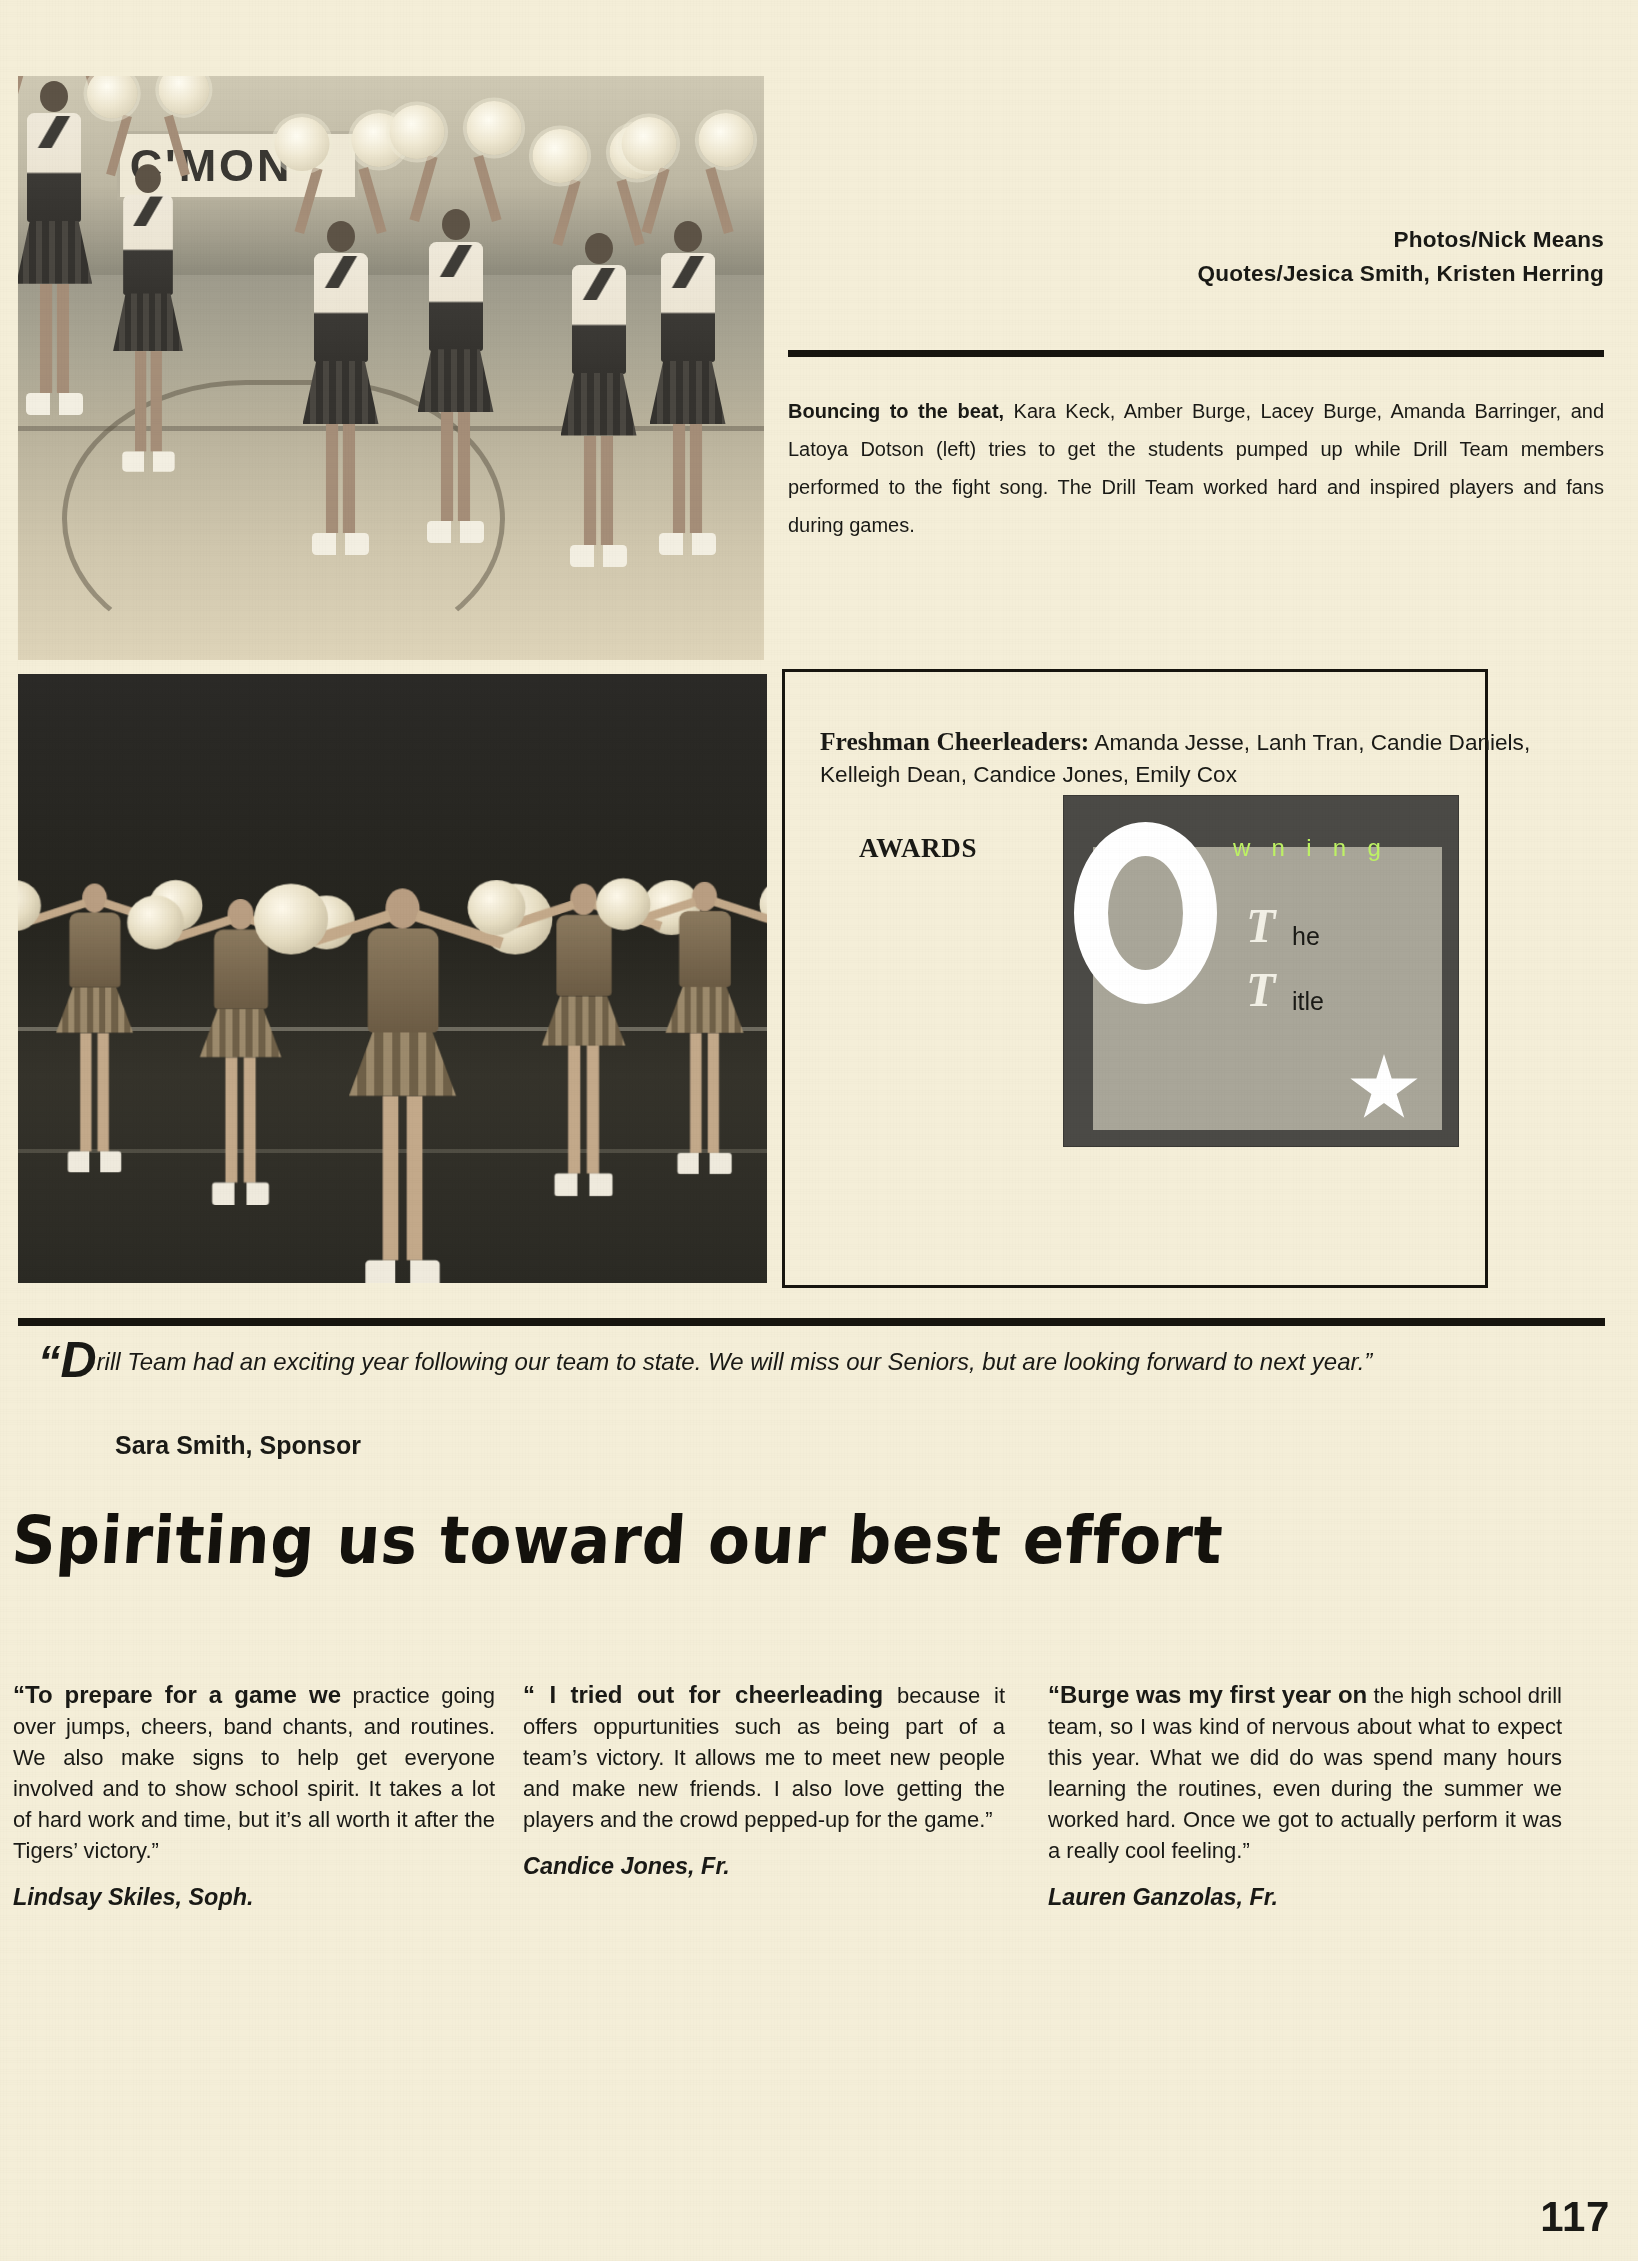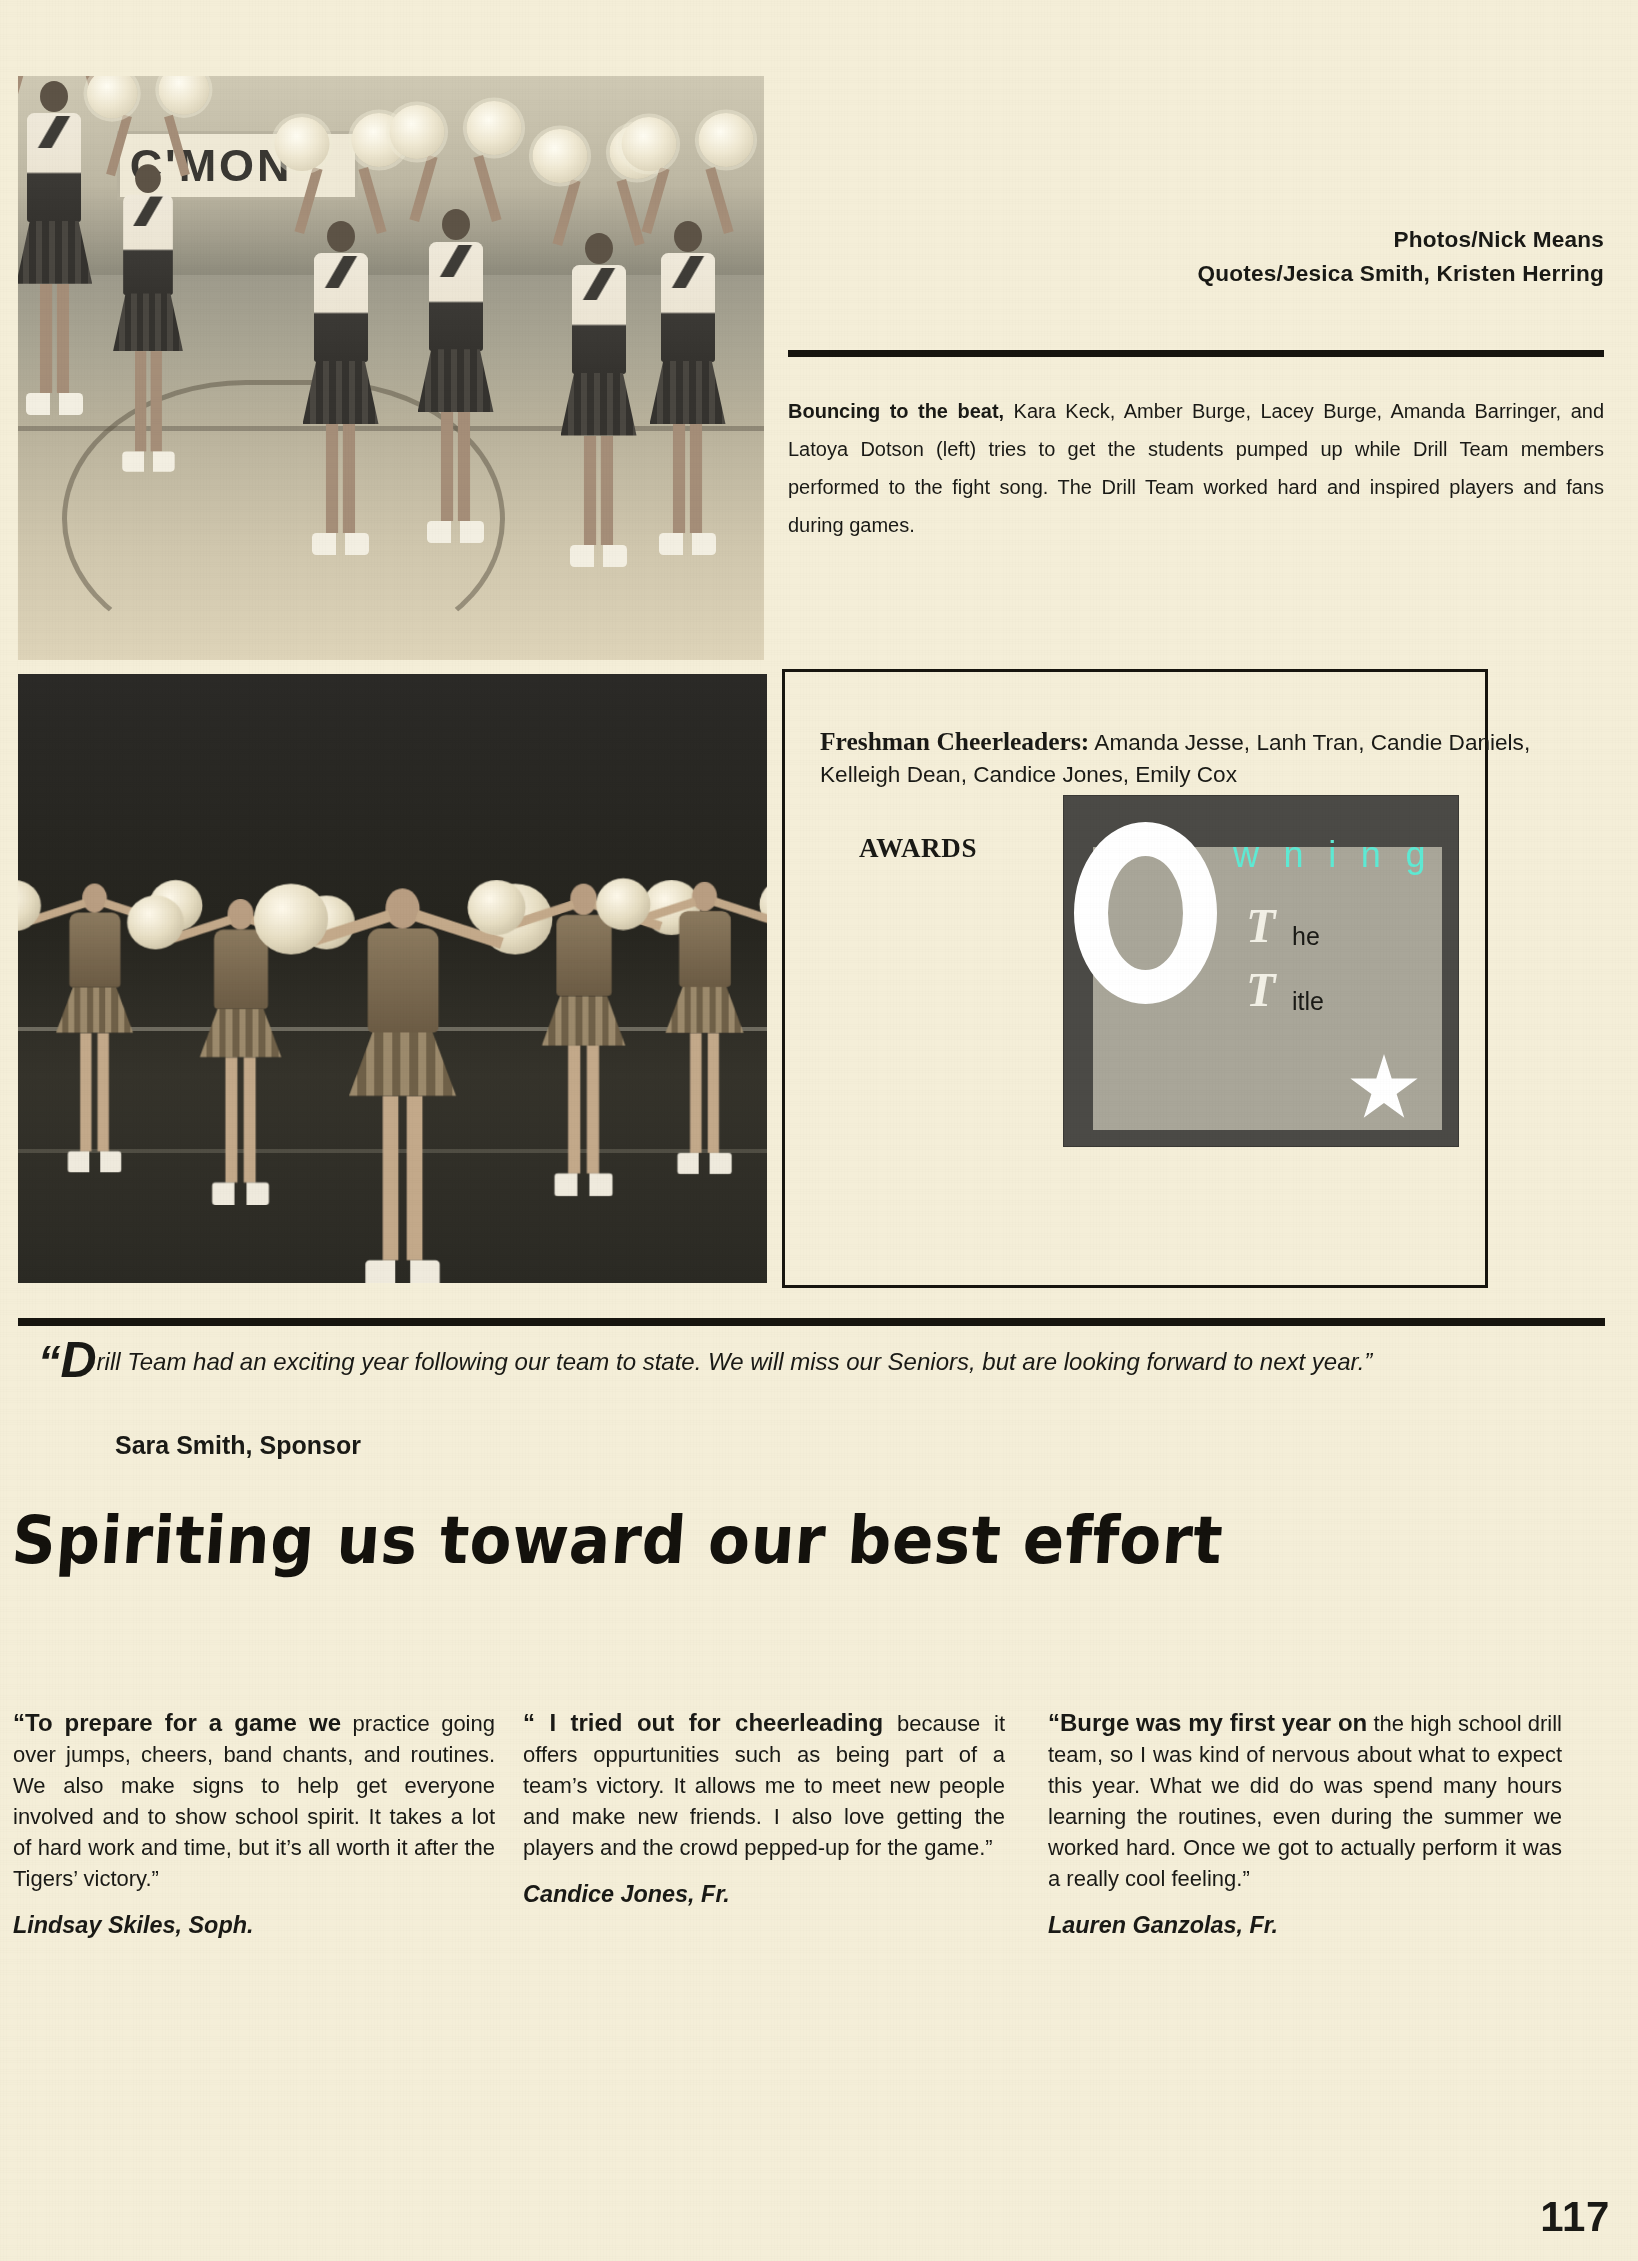--- a/index.html
+++ b/index.html
@@ -224,21 +224,21 @@
   }
   .logo-o {
     position: absolute; left: 10.2px; top: 26px;
     width: 143px; height: 182px;
     border-radius: 50%;
     border: 34px solid #ffffff;
     box-sizing: border-box;
   }
   .logo-owning {
     position: absolute; left: 169px; top: 38px;
-    color: #5eead4; font-size: 36px; letter-spacing: 7.3px;
+    color: #bef264; font-size: 24px; letter-spacing: 7.3px;
   }
   .logo-t1 {
     position: absolute; left: 182px; top: 102px;
     font-family: "Liberation Serif", serif;
     color: #f2f0e6; font-size: 48px; font-style: italic; font-weight: bold;
   }
   .logo-he {
     position: absolute; left: 228px; top: 126px; color: #1a1a16; font-size: 25px;
   }
   .logo-t2 {
@@ -285,21 +285,21 @@
     font-weight: bold;
     letter-spacing: 0.7px;
     color: #14120d;
     transform: skewX(-4deg) scaleY(1.08);
     transform-origin: left center;
   }
 
   
   .col {
     position: absolute; top: 1679px; width: 482px;
-    font-size: 22px; line-height: 31px; text-align: justify; margin-top: 28px;
+    font-size: 22px; line-height: 31px; text-align: justify;
   }
   .col.c1 { left: 13px; }
   .col.c2 { left: 523px; }
   .col.c3 { left: 1048px; width: 514px; }
   .col .lead {
     font-weight: bold; font-size: 24px;
   }
   .col .name {
     display: block; margin-top: 16px;
     font-weight: bold; font-style: italic; font-size: 23.4px;

